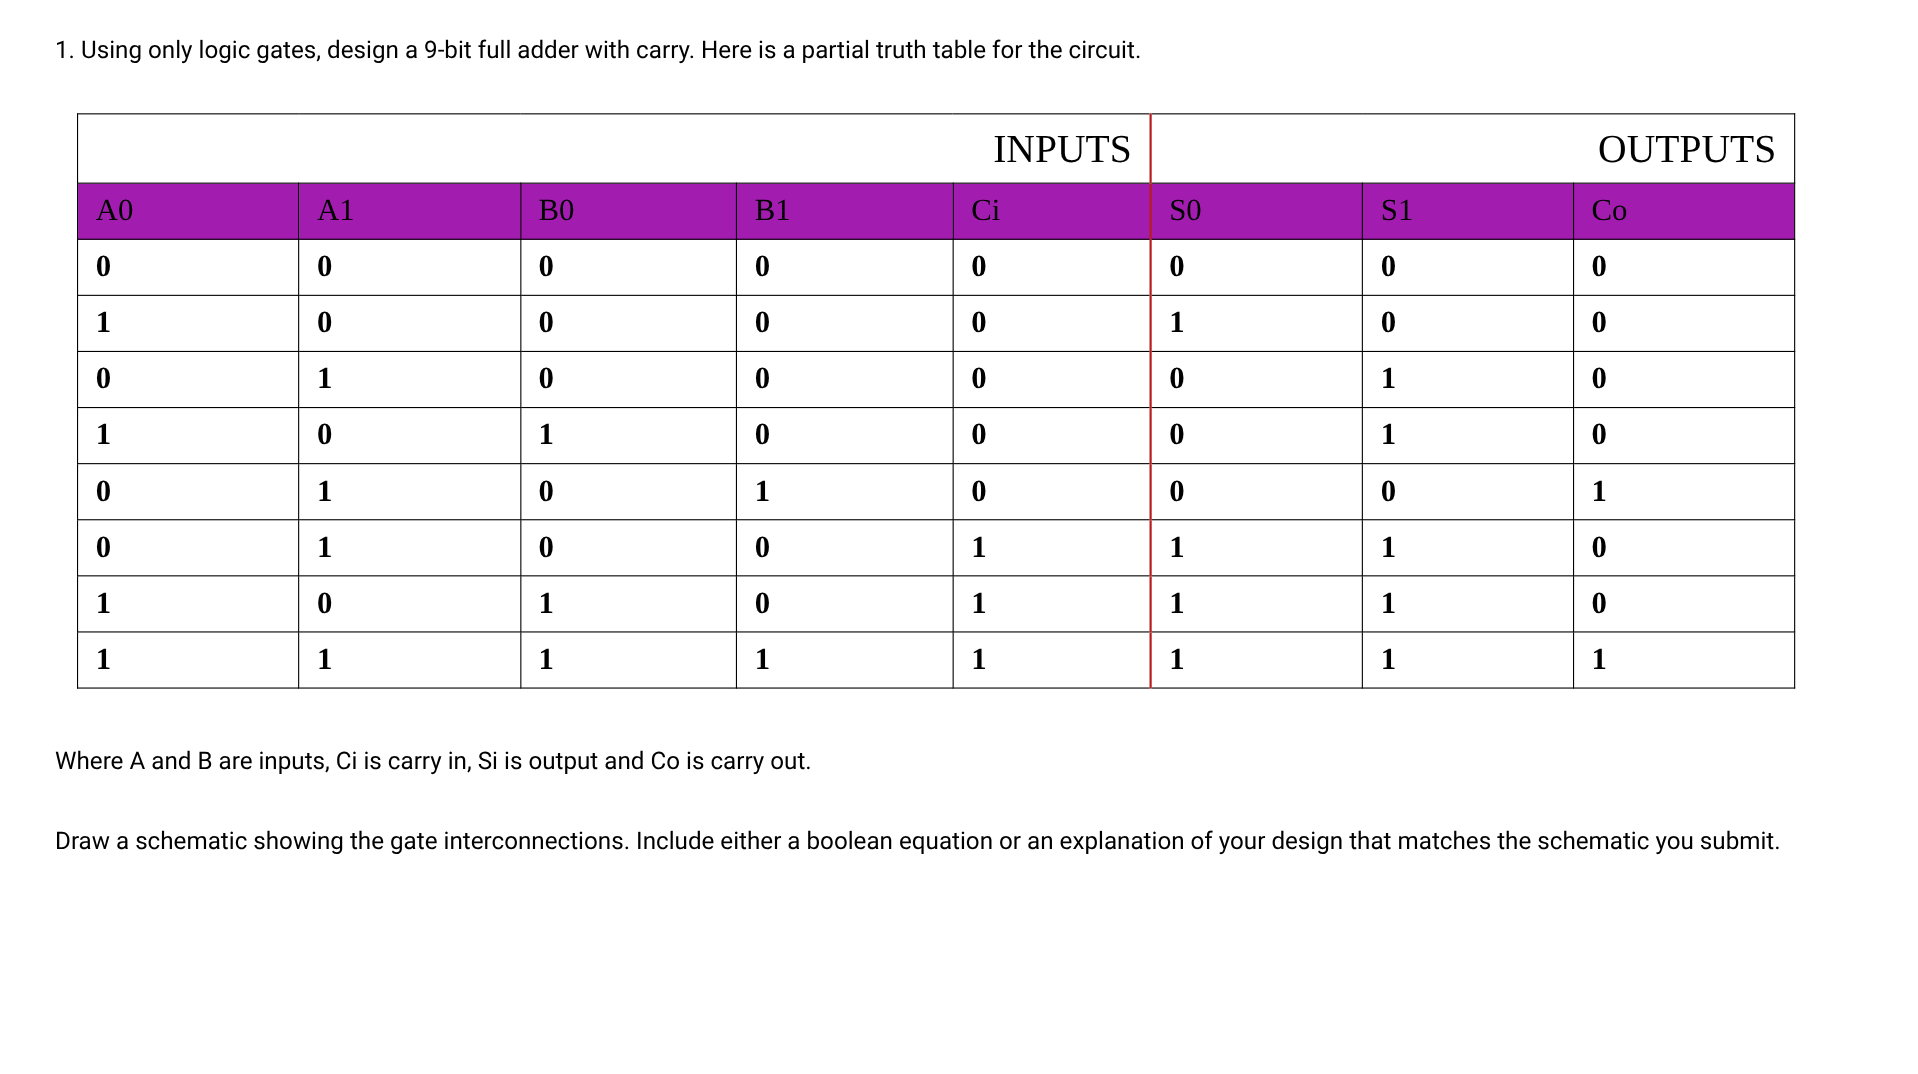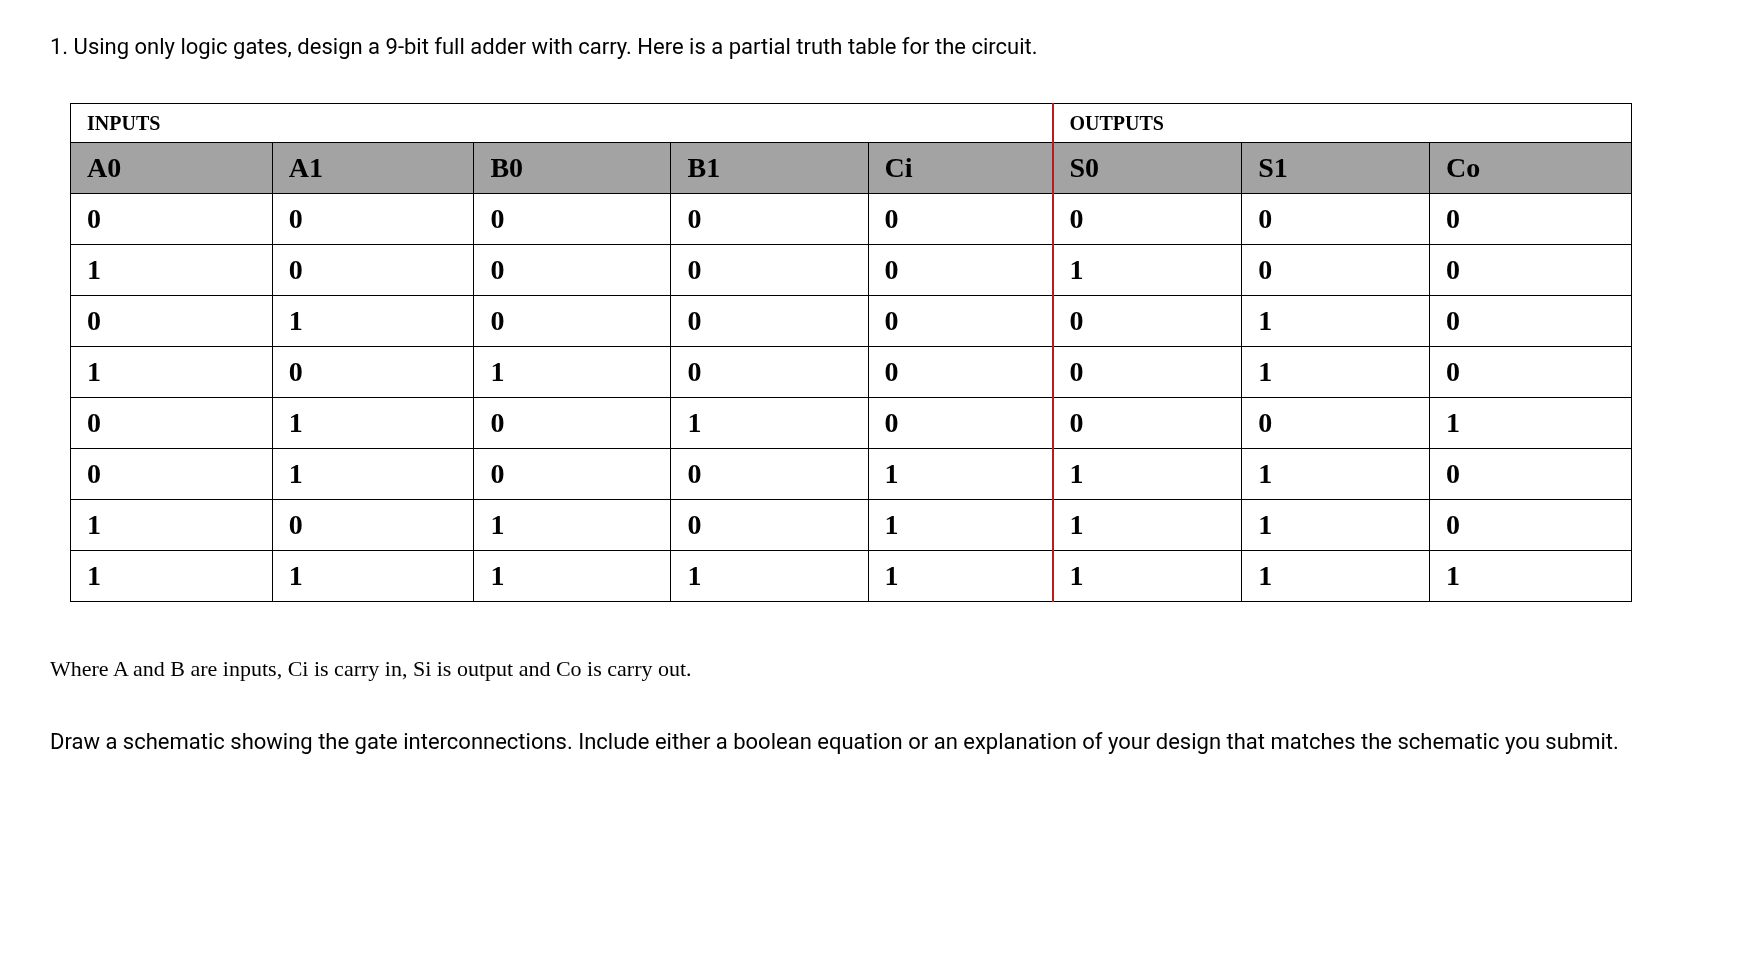--- a/index.html
+++ b/index.html
@@ -27,38 +27,37 @@
     .truth-table th,
     .truth-table td {
       border: 1.5px solid #000000;
       padding: 4px 16px;
       text-align: left;
       font-family: "Times New Roman", Times, serif;
       font-size: 28px;
       font-weight: normal;
     }
     .truth-table th.section-header {
-      font-weight: bold;
-      text-align: left;
-      font-size: 20px;
+      font-weight: normal;
+      text-align: right;
+      font-size: 36px;
     }
     .truth-table tr.col-header th,
     .truth-table tr.col-header td {
-      background: #a3a3a3;
-      font-weight: bold;
+      background: #a21caf;
+      font-weight: normal;
     }
     .truth-table td {
       font-weight: bold;
     }
     .truth-table .output-start {
       border-left: 2px solid #b91c1c;
     }
     .description-text {
       margin-bottom: 40px;
-      font-family: Liberation Serif, serif;
     }
     .instruction-text {
       margin-bottom: 20px;
     }
   </style>
 </head>
 <body>
 
 <p class="question-text">1. Using only logic gates, design a 9-bit full adder with carry. Here is a partial truth table for the circuit.</p>
 

